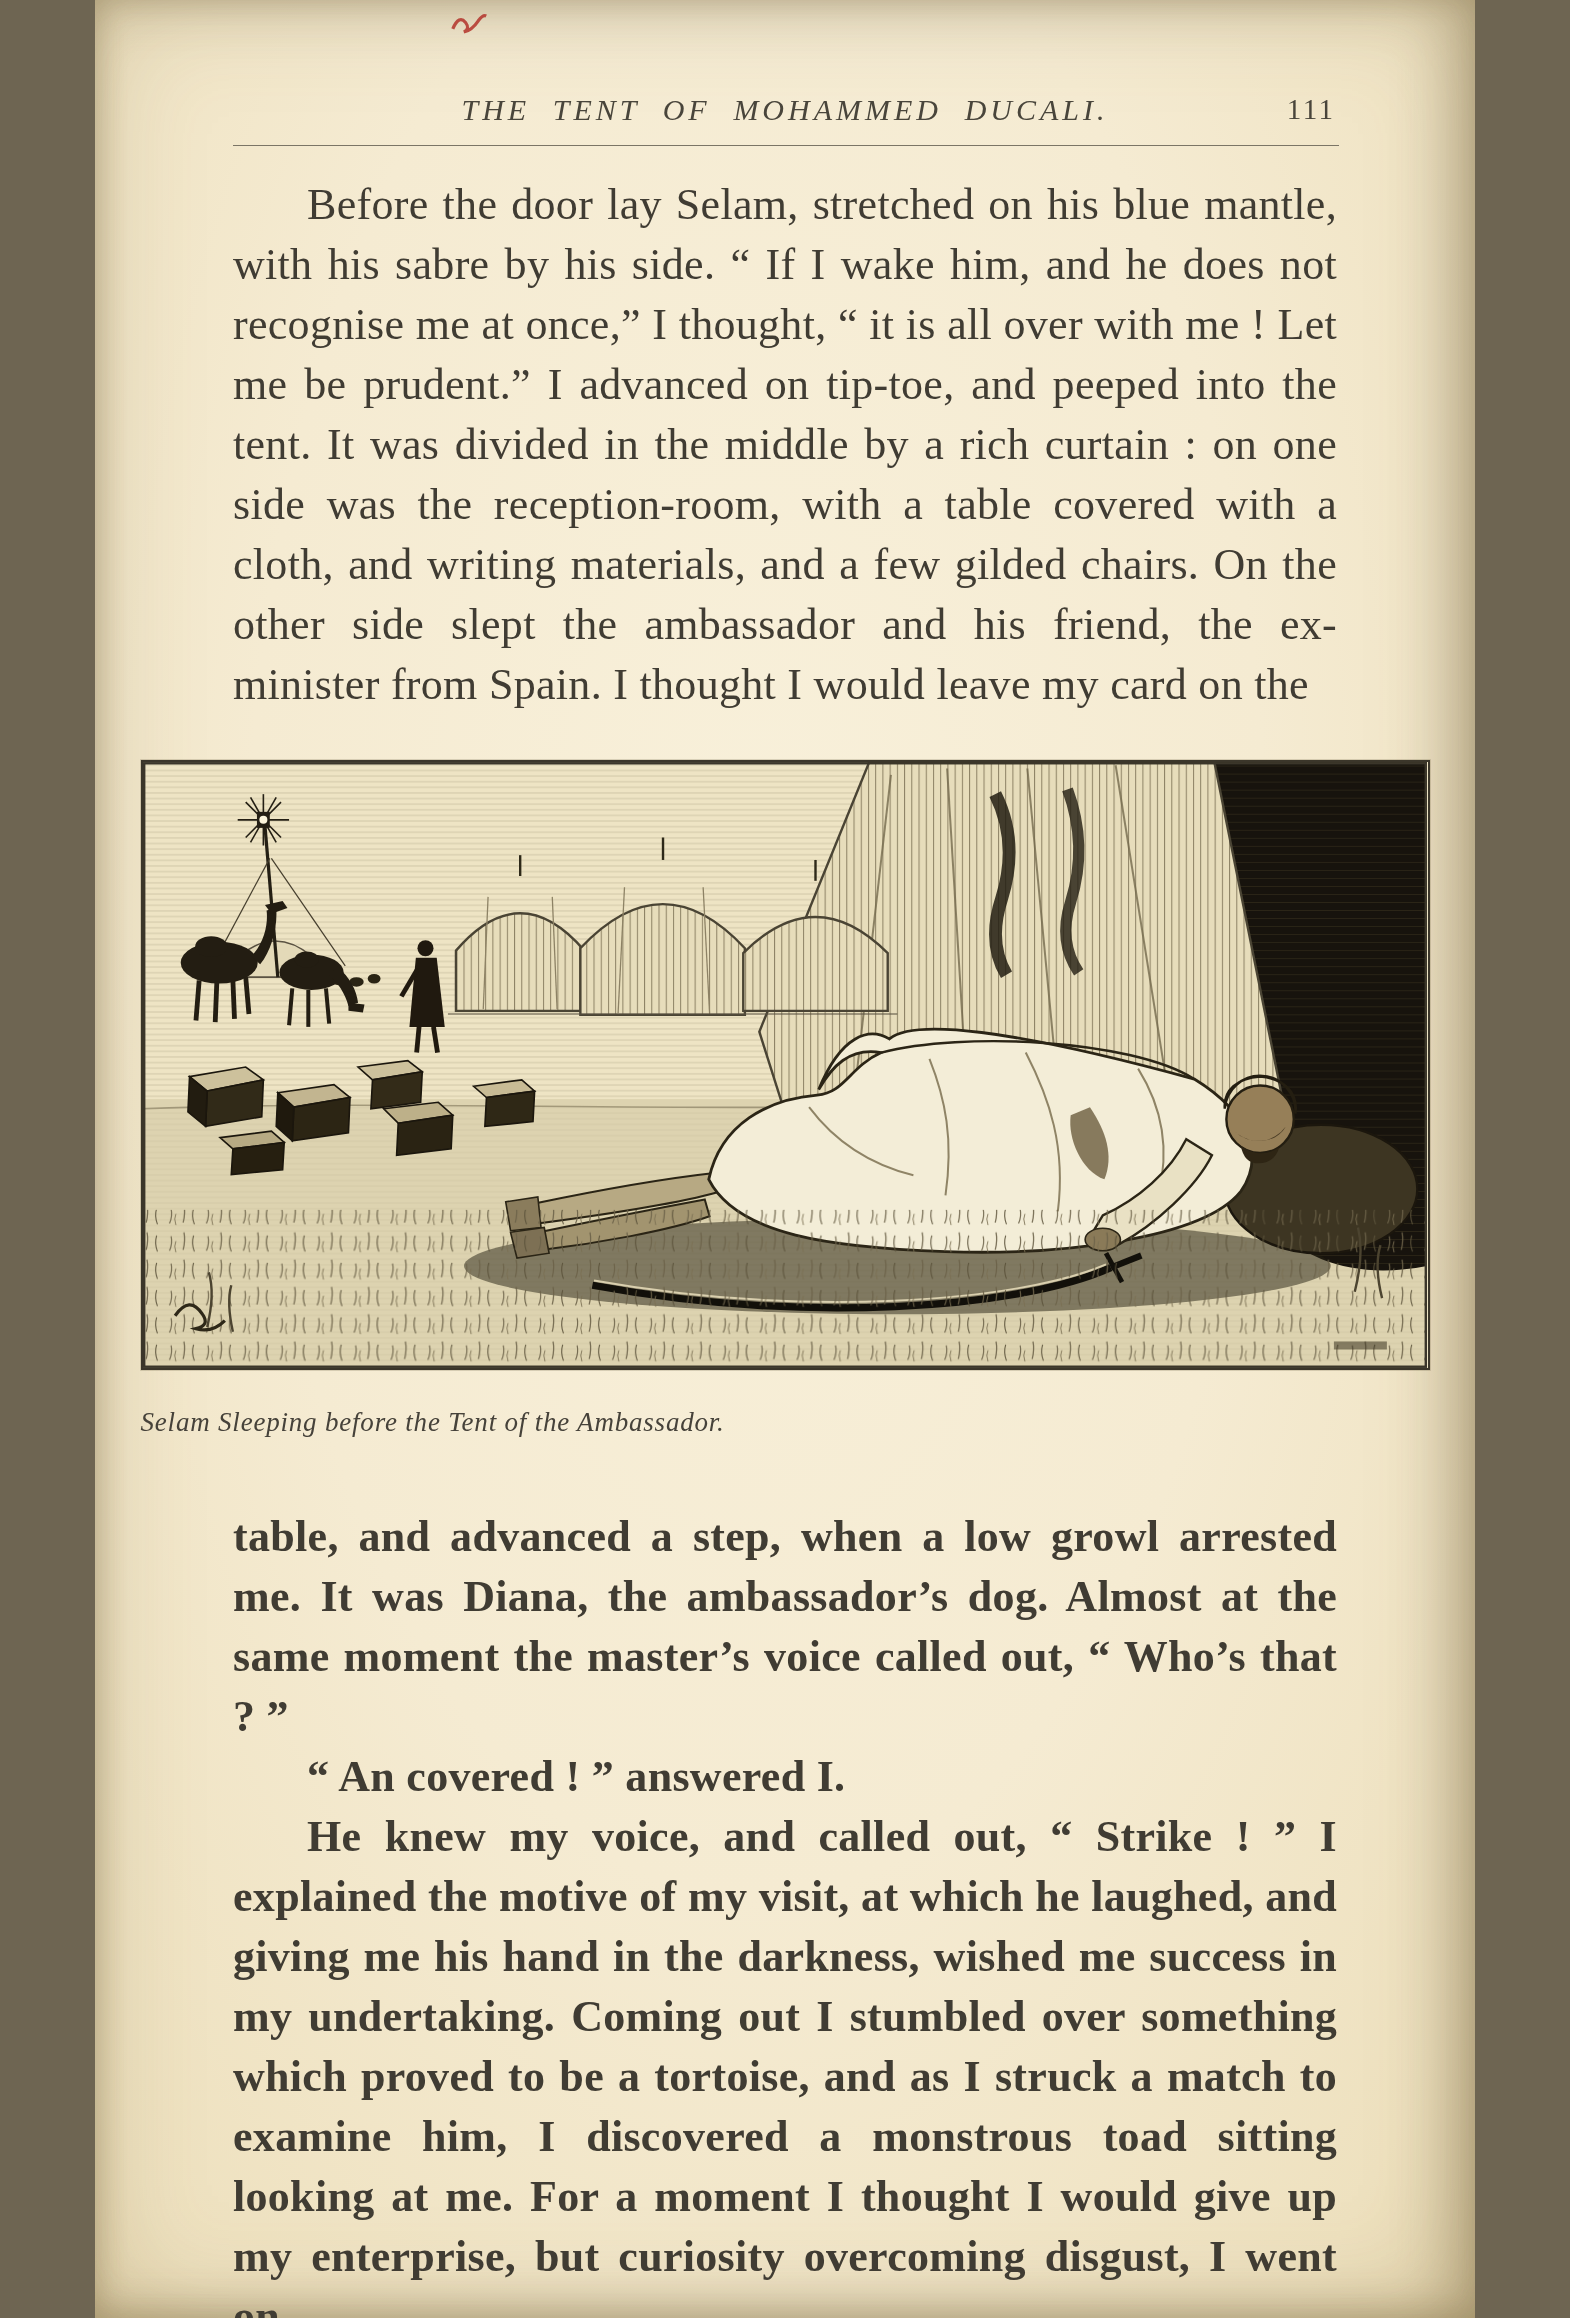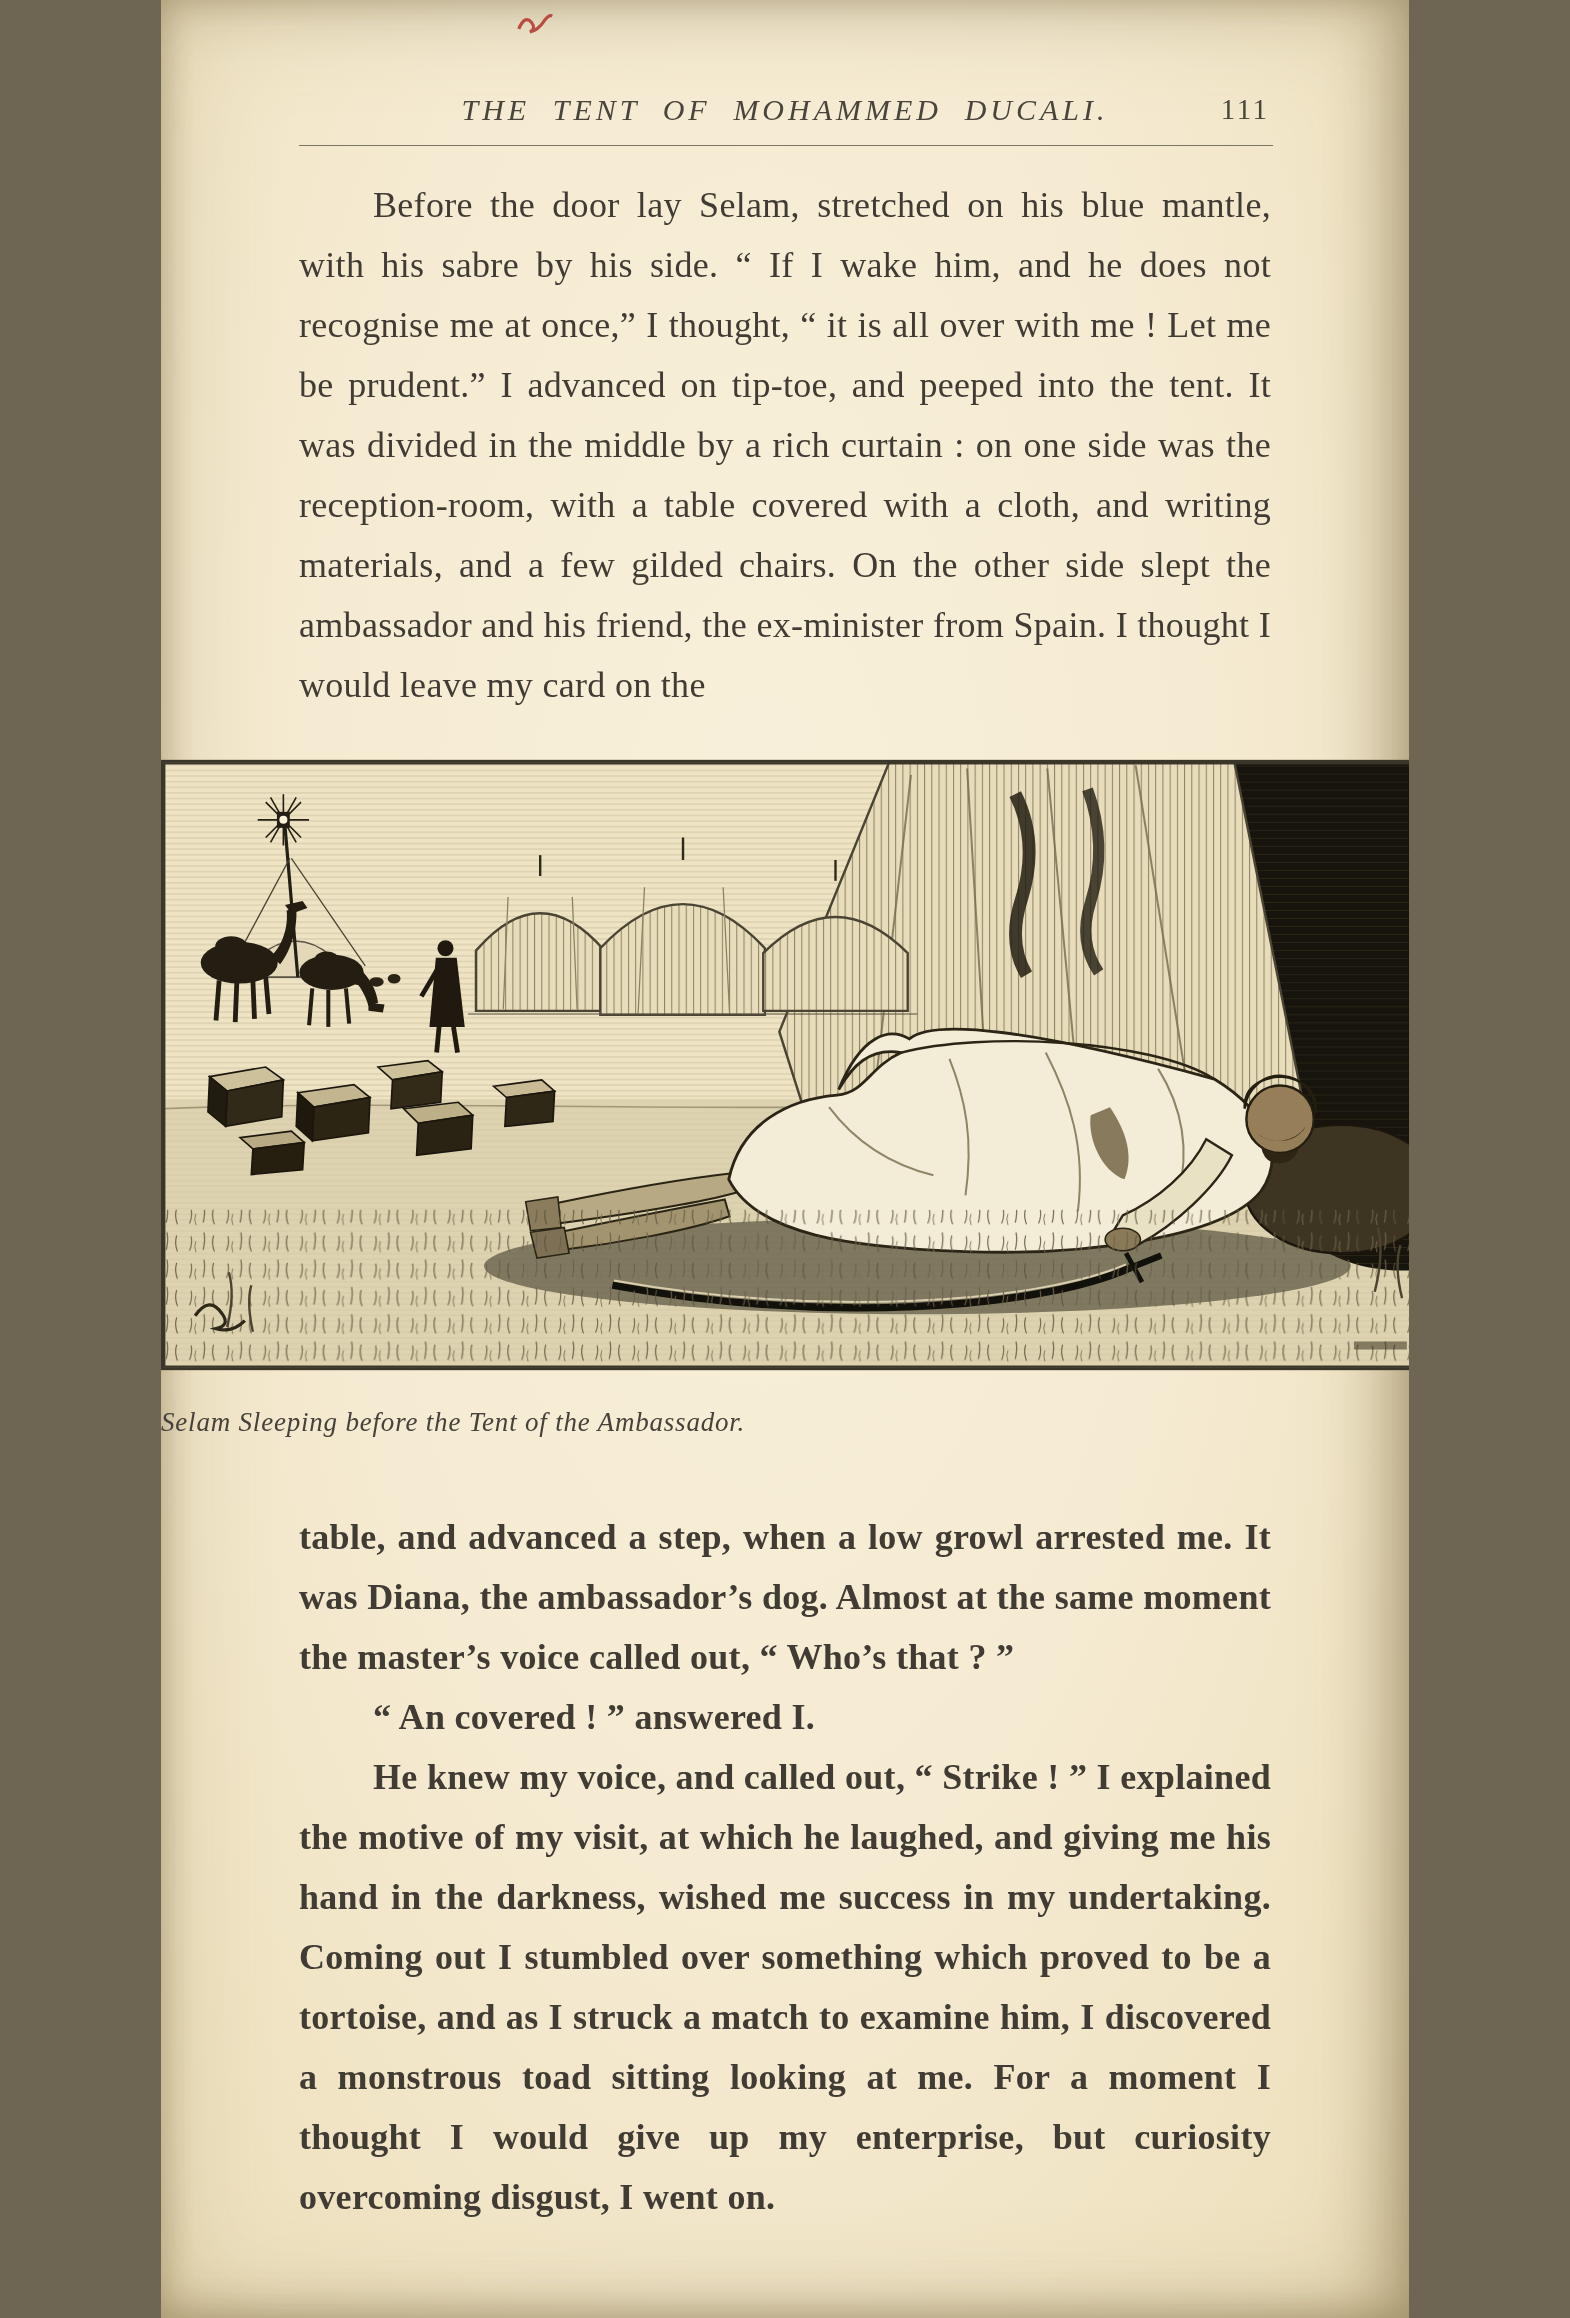--- a/index.html
+++ b/index.html
@@ -2,21 +2,21 @@
 <html style="font-size:13px"><head>
 <meta charset="utf-8">
 <style>
   html, body {
     margin: 0;
     padding: 0;
     background: #6e6552;
   }
   .page {
     position: relative;
-    width: 1248px;
+    width: 1380px;
     height: 2319px;
     margin: 0 auto;
     background: radial-gradient(ellipse at 48% 38%, #f8f0da 0%, #f5ebd2 50%, #eee1bf 88%, #e7d8b2 100%);
     box-shadow:
       inset 0 0 112px rgba(120, 98, 55, 0.22),
       inset -27px 0 56px rgba(92, 74, 40, 0.28),
       inset 8px 0 27px rgba(120, 98, 55, 0.16),
       inset 0 -11.2px 32px rgba(110, 90, 50, 0.14);
     overflow: hidden;
     font-family: "Liberation Serif", "DejaVu Serif", serif;
@@ -46,21 +46,21 @@
     letter-spacing: 2.4px;
     word-spacing: normal;
   }
   .header-rule {
     margin: 17.7px 136px 0 138px;
     height: 0;
     border-top: 1.6px solid #7b7566;
   }
   .body-text {
     margin: 29px 138px 0 138px;
-    font-size: 36px;
+    font-size: 44px;
     line-height: 60px;
     text-align: justify;
     letter-spacing: 0.3px;
   }
   .body-text p { margin: 0; }
   .body-text p.indent { text-indent: 74px; }
   .engraving {
     margin: 45px auto 0 auto;
     width: 1289px;
   }

